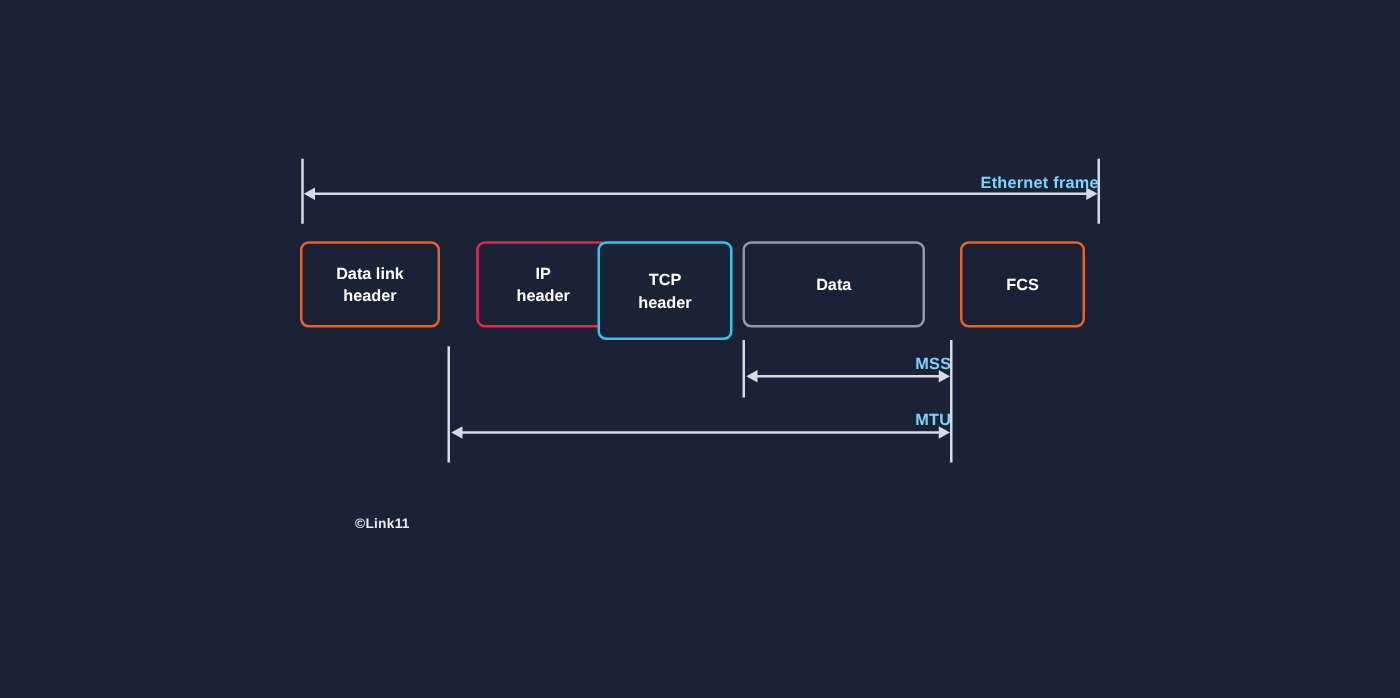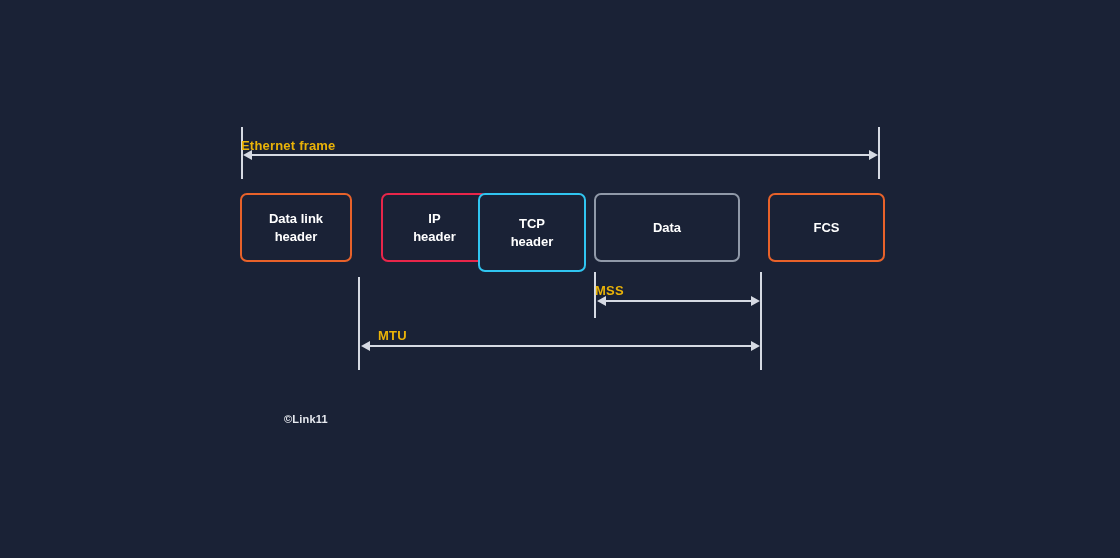--- a/index.html
+++ b/index.html
@@ -41,26 +41,26 @@
     height: 0;
     border-top: 5px solid transparent;
     border-bottom: 5px solid transparent;
   }
   .arrowhead.left  { border-right: 9px solid #d6dae3; }
   .arrowhead.right { border-left: 9px solid #d6dae3; }
 
   
   .dim-label {
     position: absolute;
-    color: #eab308;
+    color: #7dd3fc;
     font-weight: bold;
     font-size: 13px;
     letter-spacing: 0.2px;
     white-space: nowrap;
-    text-align: left;
+    text-align: right;
   }
 
   
   .pbox {
     position: absolute;
     box-sizing: border-box;
     border: 2px solid #888;
     border-radius: 7px;
     background: #1a2236;
     display: flex;
@@ -111,36 +111,36 @@
 
   <div class="pbox" style="left:478px; top:193px; width:108px; height:79px; border-color:#30c5f0;">
     <span class="l1">TCP</span>
     <span class="l2">header</span>
   </div>
 
   <div class="pbox" style="left:594px; top:193px; width:146px; height:69px; border-color:#9099a8;">
     <span class="l1">Data</span>
   </div>
 
-  <div class="pbox" style="left:768px; top:193px; width:117px; height:69px; border-color:#e8622a;">
+  <div class="pbox" style="left:768px; top:193px; width:100px; height:69px; border-color:#e8622a;">
     <span class="l1">FCS</span>
   </div>
 
   <div>
     <div class="tick" style="left:594px; top:272px; height:46px;"></div>
     <div class="rail" style="left:604px; top:300px; width:148px;"></div>
     <div class="arrowhead left" style="left:597px; top:296px;"></div>
     <div class="arrowhead right" style="left:751px; top:296px;"></div>
     <div class="dim-label" style="left:595px; top:283px; width:166px;">MSS</div>
   </div>
 
   <div>
     <div class="tick" style="left:358px; top:277px; height:93px;"></div>
     <div class="tick" style="left:760px; top:272px; height:98px;"></div>
     <div class="rail" style="left:368px; top:345px; width:384px;"></div>
     <div class="arrowhead left" style="left:361px; top:341px;"></div>
     <div class="arrowhead right" style="left:751px; top:341px;"></div>
-    <div class="dim-label" style="left:378px; top:328px; width:402px;">MTU</div>
+    <div class="dim-label" style="left:359px; top:328px; width:402px;">MTU</div>
   </div>
 
   <div class="copyright" style="left:240px; top:413px;">©Link11</div>
 
 </div>
 
 </body></html>

